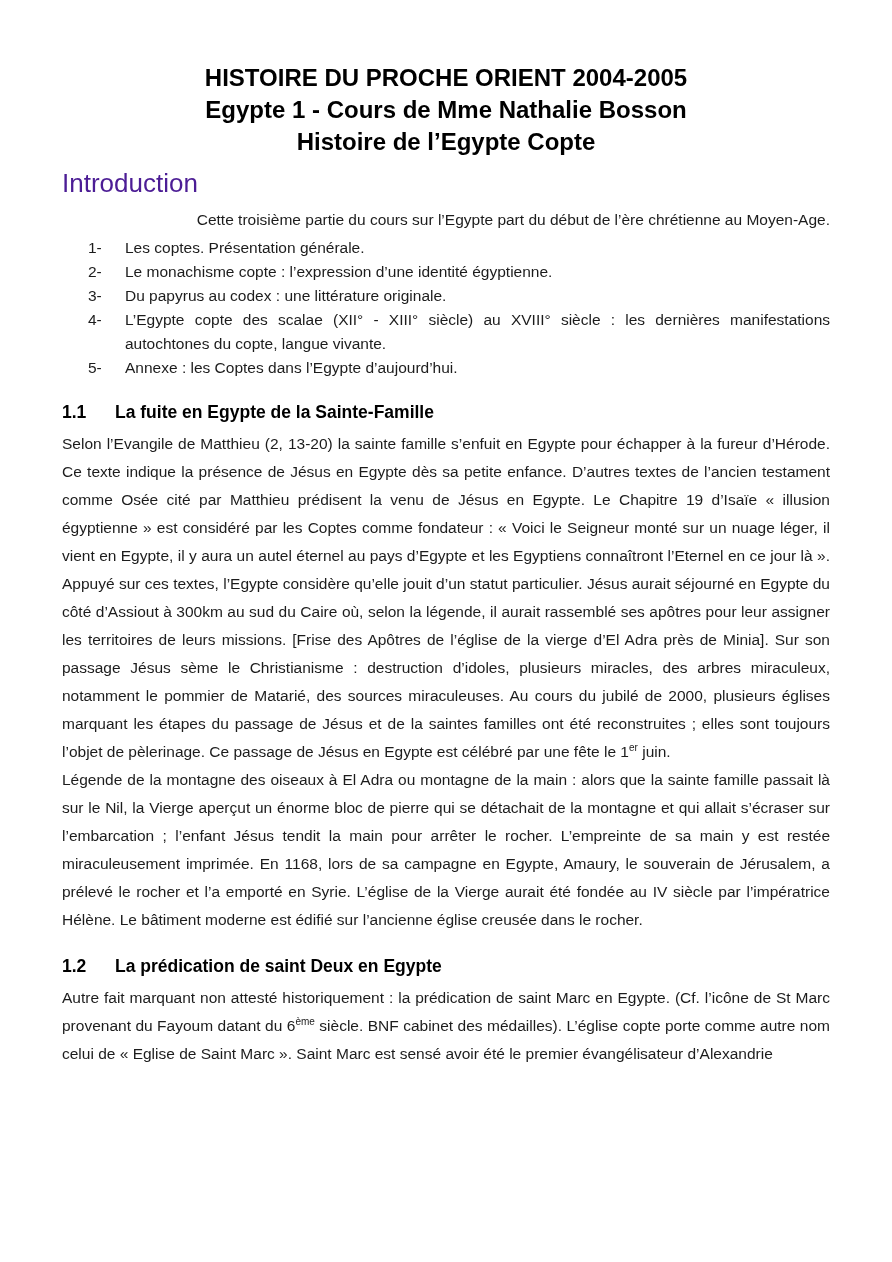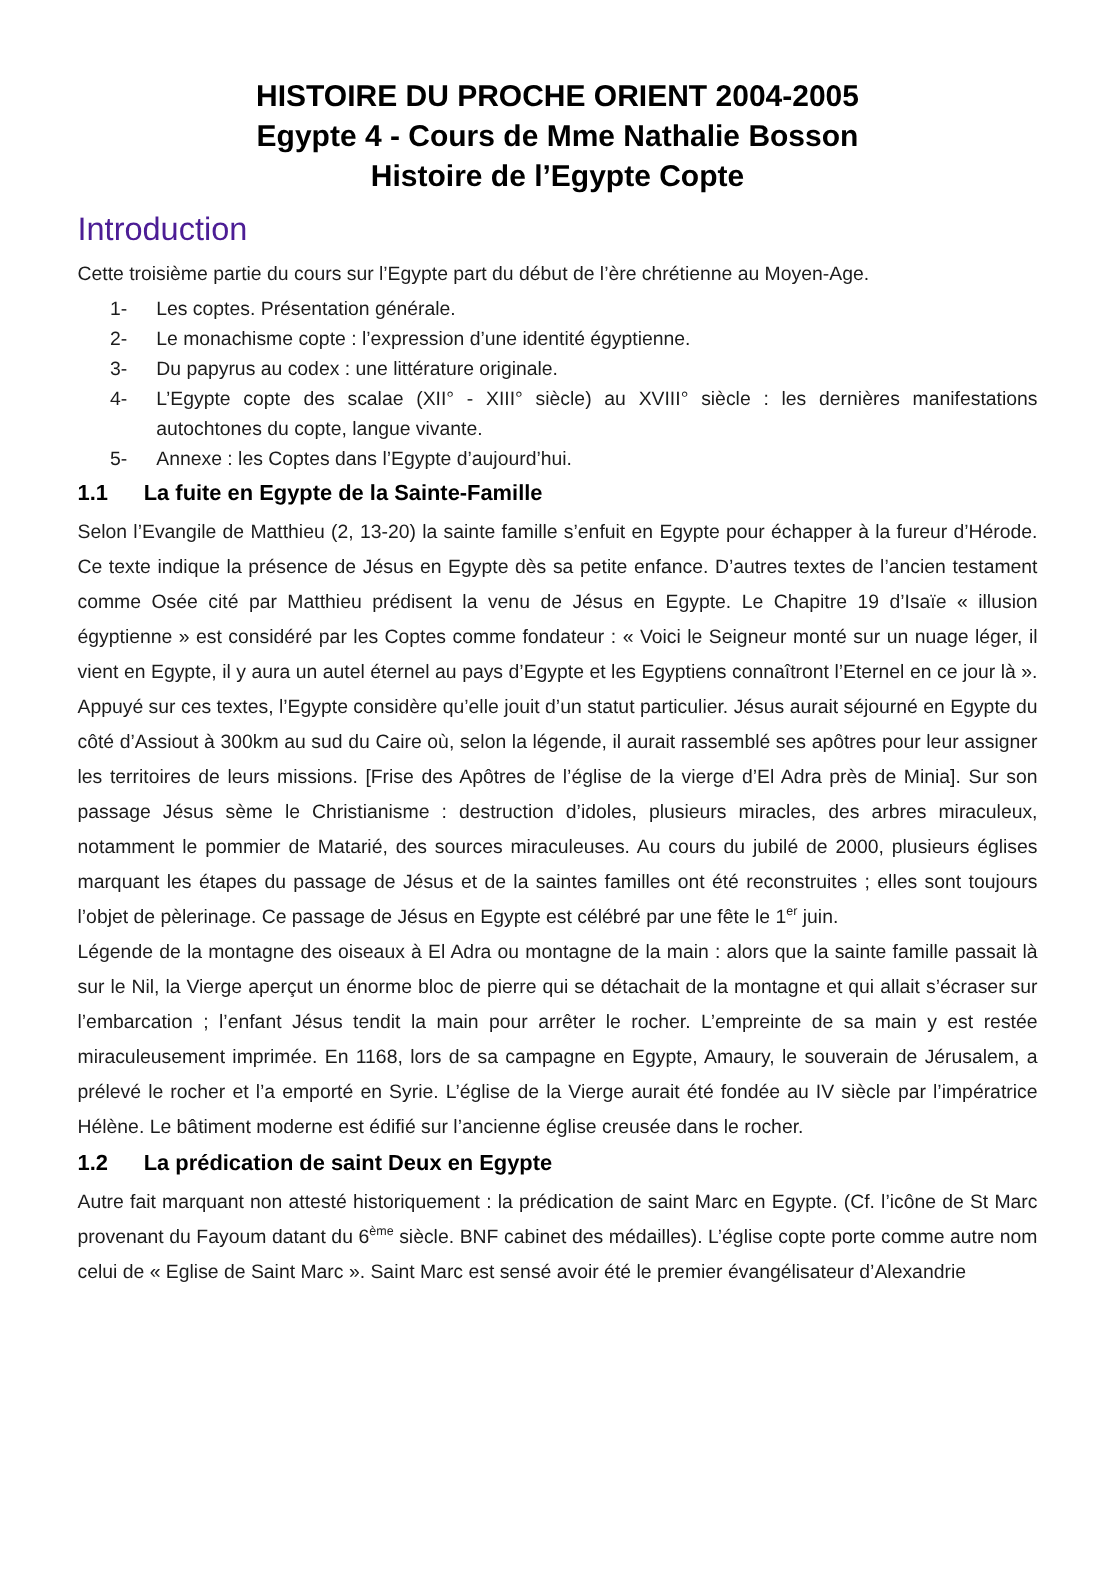--- a/index.html
+++ b/index.html
@@ -23,57 +23,57 @@
     color: #4c1d95;
   }
 
   .p-body {
     margin: 0;
     font-size: 15.5px;
     line-height: 28px;
     text-align: justify;
     color: #1c1c1c;
   }
-  .p-left { text-align: left; }
+  .p-left { text-align: right; }
 
   .plan-list { margin: 2px 0 0 26px; }
   .plan-item { display: flex; font-size: 15.5px; line-height: 24px; }
   .plan-item-number { flex: 0 0 37px; }
   .plan-item-text { flex: 1; text-align: justify; }
 
   .sec-heading {
     font-size: 21px;
     font-weight: bold;
     color: #000;
     margin: 18px 0 9px 0;
   }
   .sec-heading .sec-num { display: inline-block; width: 38px; }
 
   .sub-heading {
     font-size: 17.5px;
     font-weight: bold;
     color: #000;
-    margin: 4px 0 7px 0;
+    margin: 22px 0 7px 0;
   }
   .sub-heading .sub-num { display: inline-block; width: 53px; }
 
   sup.ord {
     font-size: 10px;
     vertical-align: super;
     line-height: 0;
   }
 </style>
 </head>
 <body>
 
 <div class="page">
 
   <div class="doc-title">
     <div class="t-line">HISTOIRE DU PROCHE ORIENT 2004-2005</div>
-    <div class="t-line">Egypte 4 - Cours de Mme Nathalie Bosson</div>
+    <div class="t-line">Egypte 1 - Cours de Mme Nathalie Bosson</div>
     <div class="t-line">Histoire de l’Egypte Copte</div>
   </div>
 
   <div class="intro-heading">Introduction</div>
 
   <p class="p-body p-left">Cette troisième partie du cours sur l’Egypte part du début de l’ère chrétienne au Moyen-Age.</p>
 
   <div class="plan-list">
     <div class="plan-item">
       <span class="plan-item-number">1-</span>

